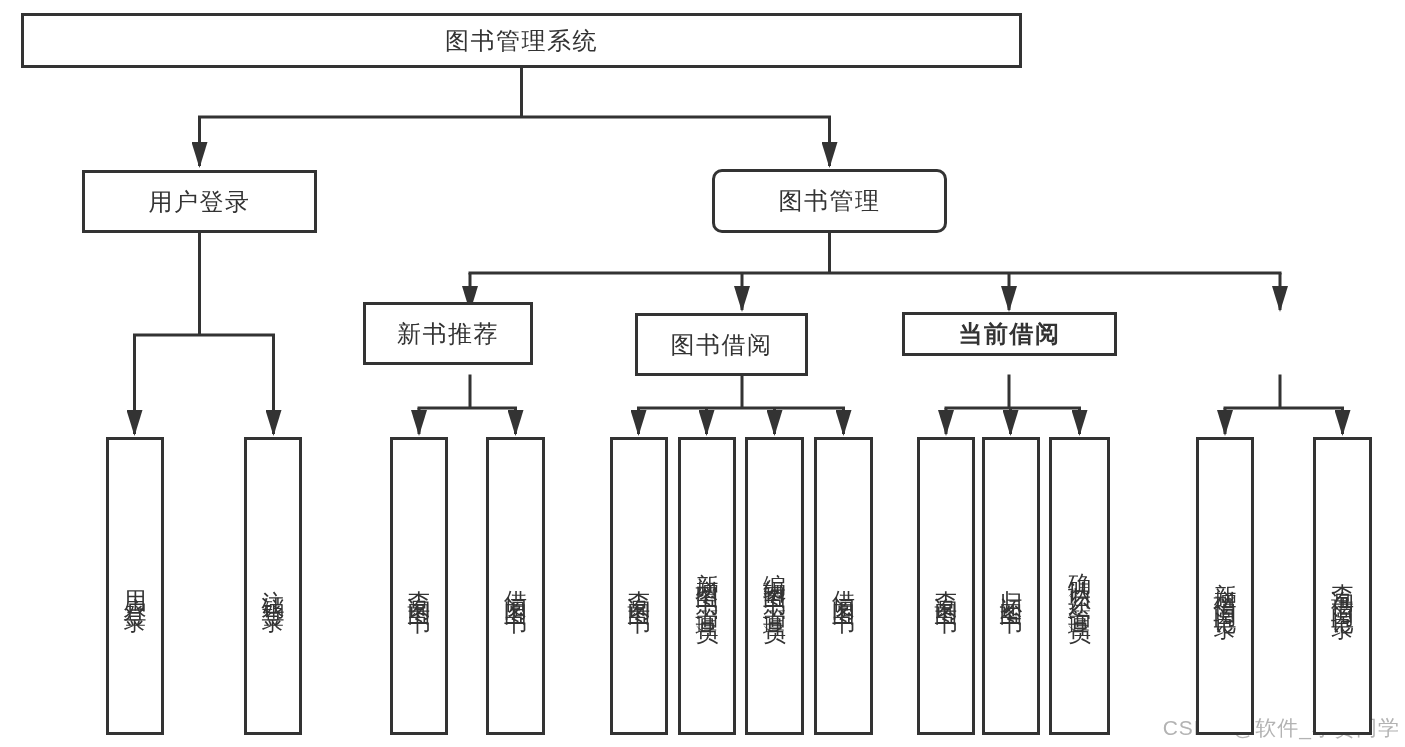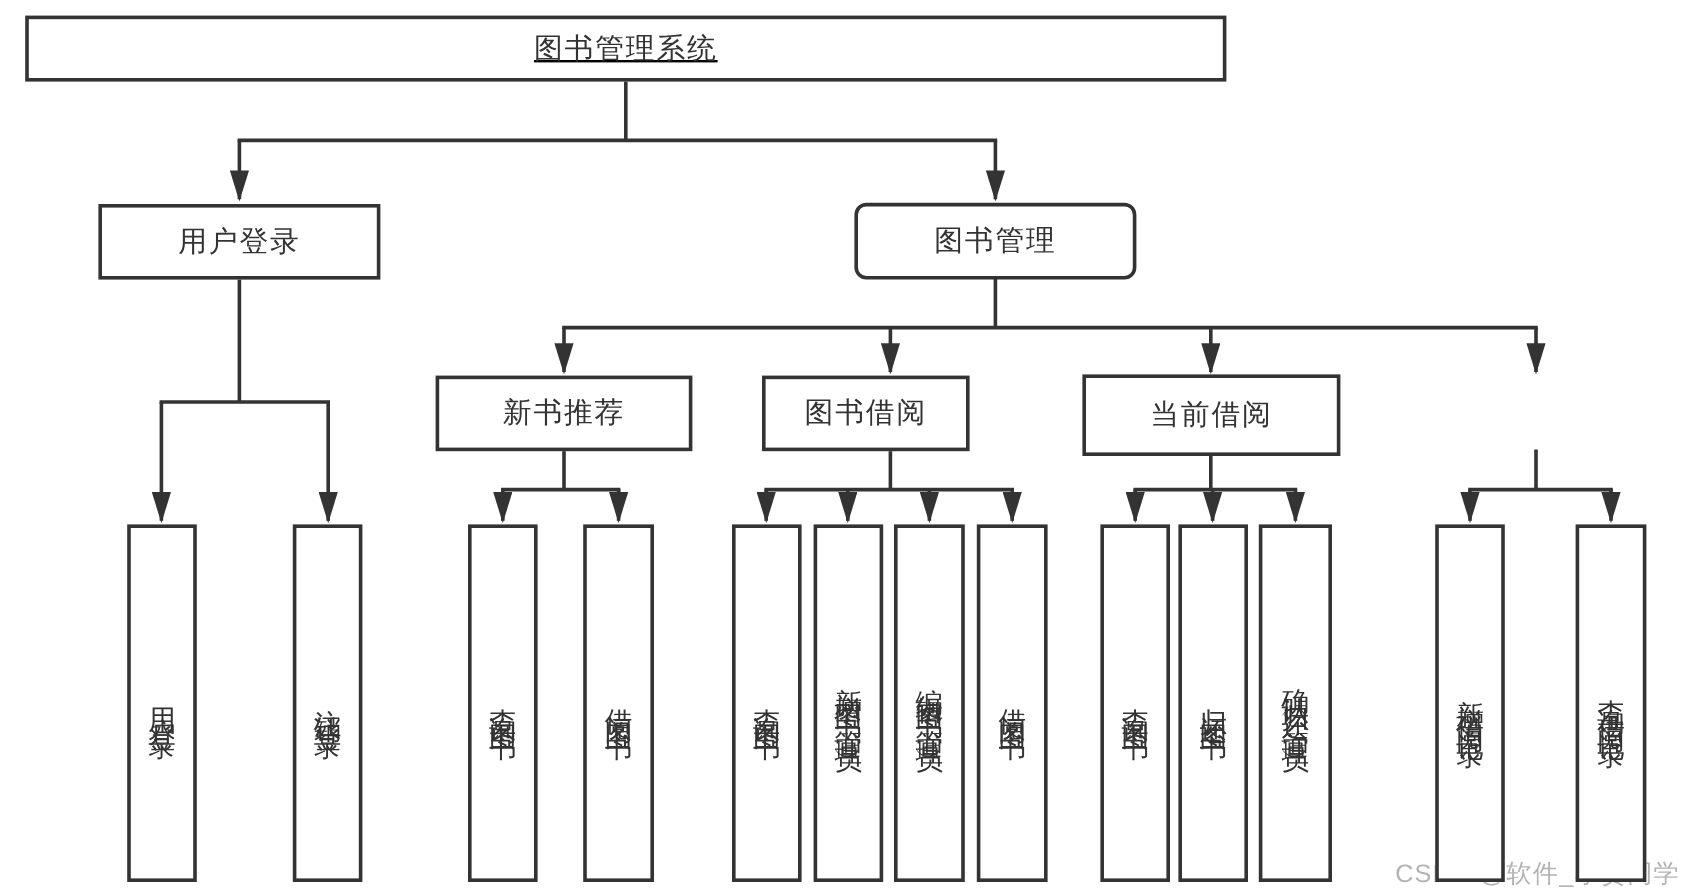--- a/index.html
+++ b/index.html
@@ -111,38 +111,38 @@
 
       <path d="M946,408 V434" marker-end="url(#arrowhead)"></path>
       <path d="M1010.5,408 V434" marker-end="url(#arrowhead)"></path>
       <path d="M1079.5,408 V434" marker-end="url(#arrowhead)"></path>
 
       <path d="M1225,408 V434" marker-end="url(#arrowhead)"></path>
       <path d="M1342.5,408 V434" marker-end="url(#arrowhead)"></path>
     </g>
   </svg>
 
-  <div class="hbox" style="left:21px; top:13px; width:1001px; height:55px;text-decoration:underline;">
+  <div class="hbox" style="left:21px; top:13px; width:1001px; height:55px;">
     <span class="hlabel">图书管理系统</span>
   </div>
 
   <div class="hbox" style="left:82px; top:170px; width:235px; height:63px;">
     <span class="hlabel">用户登录</span>
   </div>
   <div class="hbox" style="left:712px; top:169px; width:235px; height:64px;border-radius:10px;">
     <span class="hlabel">图书管理</span>
   </div>
 
-  <div class="hbox" style="left:363px; top:313px; width:214px; height:63px;">
+  <div class="hbox" style="left:363px; top:302px; width:170px; height:63px;">
     <span class="hlabel">新书推荐</span>
   </div>
   <div class="hbox" style="left:635px; top:313px; width:173px; height:63px;">
     <span class="hlabel">图书借阅</span>
   </div>
-  <div class="hbox" style="left:902px; top:312px; width:215px; height:68px;">
+  <div class="hbox" style="left:902px; top:312px; width:215px; height:44px;font-weight:bold;">
     <span class="hlabel">当前借阅</span>
   </div>
 
   <div class="vbox" style="left:106px;">
     <span class="vlabel">用户登录</span>
   </div>
   <div class="vbox" style="left:244px;">
     <span class="vlabel">注销登录</span>
   </div>
 

